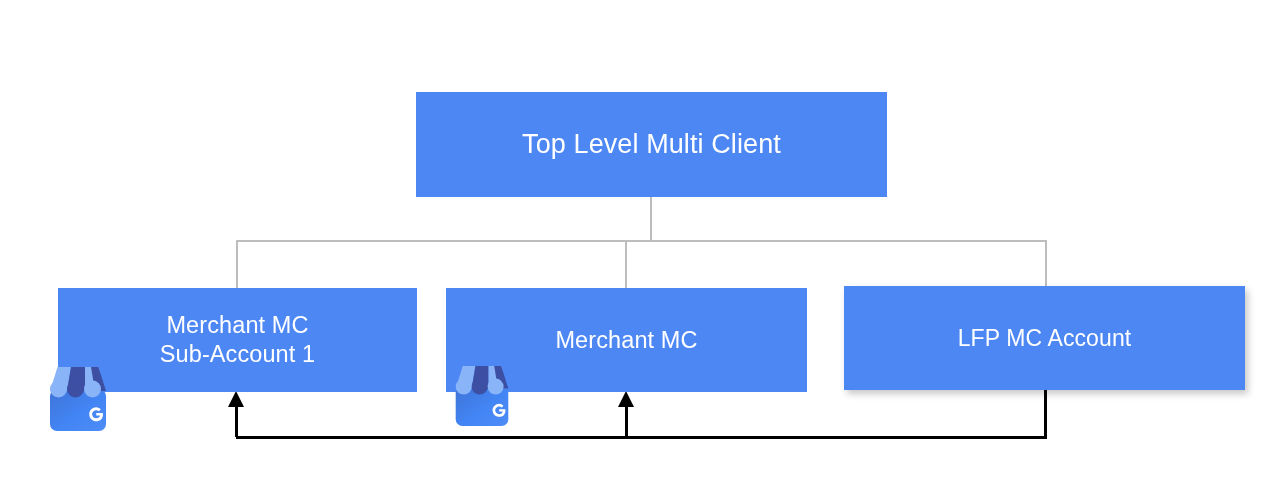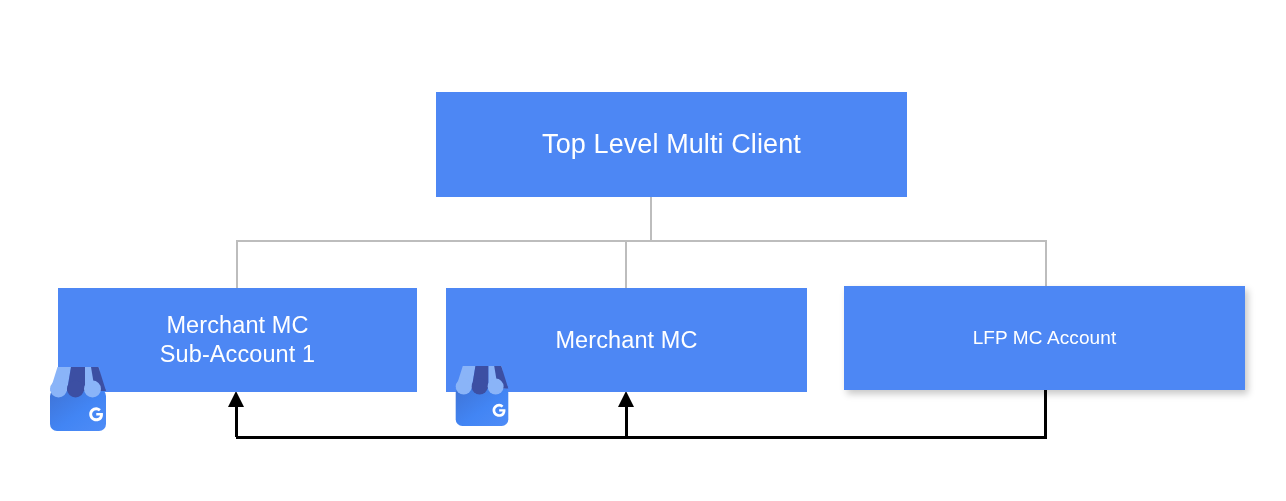--- a/index.html
+++ b/index.html
@@ -31,21 +31,21 @@
     letter-spacing: 0.1px;
     z-index: 3;
   }
   .node .line {
     display: block;
     white-space: nowrap;
   }
 
   
   #node-mca {
-    left: 436px;
+    left: 416px;
     top: 92px;
     width: 471px;
     height: 105px;
     font-size: 27px;
   }
 
   
   #node-sub1 {
     left: 58px;
     top: 288px;
@@ -58,21 +58,21 @@
     top: 288px;
     width: 361px;
     height: 104px;
     font-size: 23.5px;
   }
   #node-lfp {
     left: 844px;
     top: 286px;
     width: 401px;
     height: 104px;
-    font-size: 19px;
+    font-size: 23px;
     box-shadow: 3px 4px 7px rgba(0,0,0,0.22);
   }
 
   
   .conn {
     position: absolute;
     background: #bdbdbd;
     z-index: 1;
   }
   #conn-trunk      { left: 650px; top: 197px; width: 2px;   height: 45px; }

